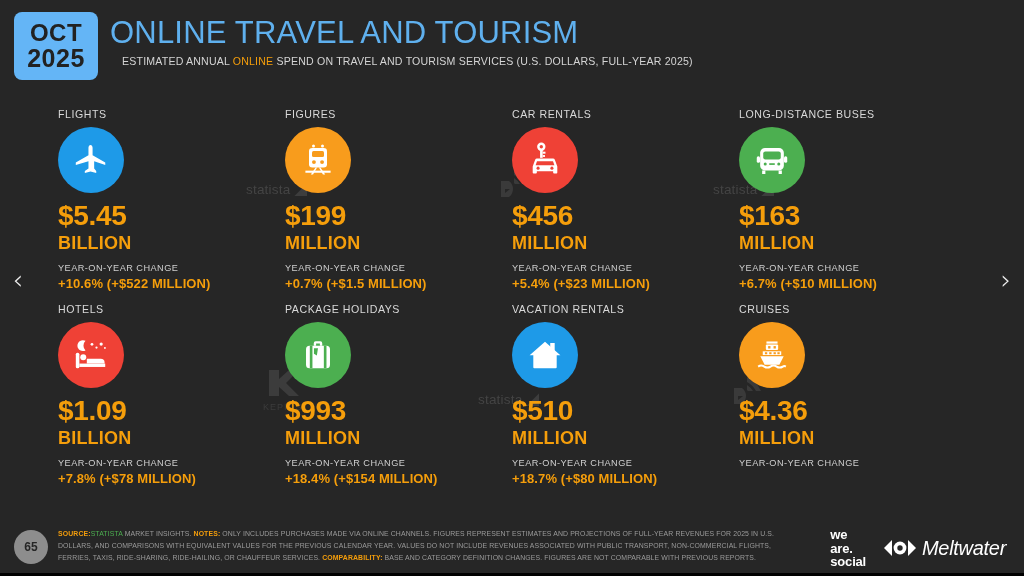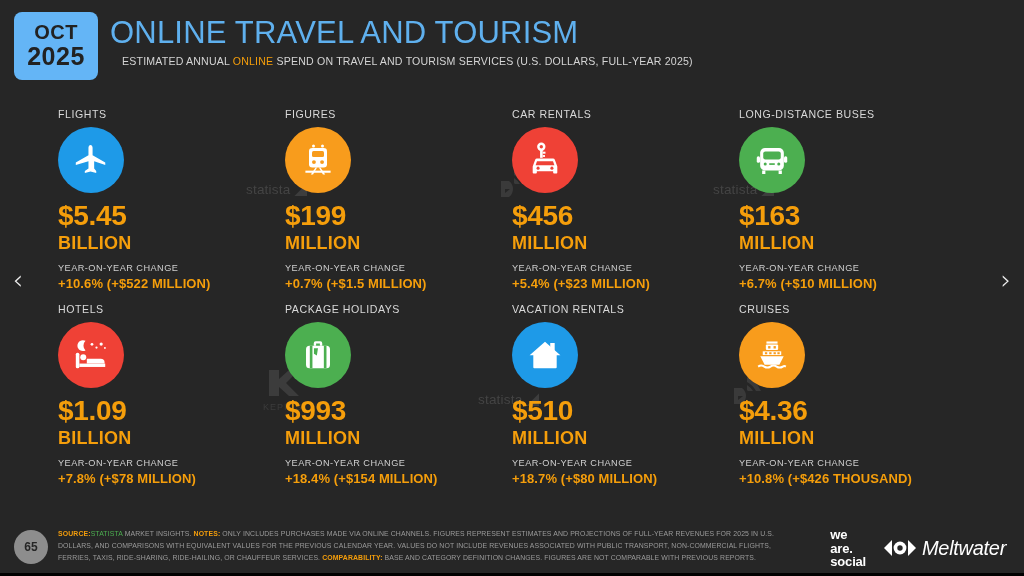--- a/index.html
+++ b/index.html
@@ -16,21 +16,21 @@
   #header { position:absolute; left:0; top:0; width:1024px; height:96px; }
 
   #date-badge {
     position:absolute; left:14px; top:12px;
     width:84px; height:68px;
     background:#64b5f6; border-radius:8px;
     display:flex; flex-direction:column;
     align-items:center; justify-content:center;
     color:#222222;
   }
-  #date-badge .m { font-size:20px; font-weight:bold; letter-spacing:.5px; line-height:1.05; }
+  #date-badge .m { font-size:24px; font-weight:bold; letter-spacing:.5px; line-height:1.05; }
   #date-badge .y { font-size:25px; font-weight:bold; letter-spacing:.5px; line-height:1.05; }
 
   #title-block { position:absolute; left:110px; top:16px; }
   #main-title {
     font-size:31px; font-weight:normal; color:#5fb0ee;
     letter-spacing:.2px; line-height:1.12; white-space:nowrap;
   }
   #subtitle {
     margin-top:4px; font-size:10.6px; color:#d4d4d4;
     letter-spacing:.18px; white-space:nowrap;margin-left:12px;
@@ -347,21 +347,20 @@
         <rect x="11.2" y="11.2" width="1.5" height="1.3" fill="#f89c1c"></rect>
         <rect x="14" y="11.2" width="1.5" height="1.3" fill="#f89c1c"></rect>
         <rect x="16.5" y="11.2" width="1.5" height="1.3" fill="#f89c1c"></rect>
         <path d="M5.4 13.8 L20.6 13.8 L17.8 19.4 L8.2 19.4 Z" fill="#ffffff"></path>
         <path d="M4 20.5 Q6 19.2 8 20.5 Q10 21.8 12 20.5 Q14 19.2 16 20.5 Q18 21.8 20 20.5 Q21 19.9 22 20.5" stroke="#ffffff" stroke-width="1.3" fill="none"></path>
       </svg>
     </div>
     <div class="value">$4.36</div>
     <div class="unit">MILLION</div>
     <div class="yoy-label">YEAR-ON-YEAR CHANGE</div>
-    <div class="yoy-value">+10.8% (+$426 THOUSAND)</div>
   </div>
 
 </div>
 
 <div id="footer">
   <div id="page-badge">65</div>
 
   <div id="source-text">
     <span class="k">SOURCE:</span><span class="g">STATISTA</span><span> MARKET INSIGHTS. </span><span class="k">NOTES:</span><span> ONLY INCLUDES PURCHASES MADE VIA ONLINE CHANNELS. FIGURES REPRESENT ESTIMATES AND PROJECTIONS OF FULL-YEAR REVENUES FOR 2025 IN U.S. DOLLARS, AND COMPARISONS WITH EQUIVALENT VALUES FOR THE PREVIOUS CALENDAR YEAR. VALUES DO NOT INCLUDE REVENUES ASSOCIATED WITH PUBLIC TRANSPORT, NON-COMMERCIAL FLIGHTS, FERRIES, TAXIS, RIDE-SHARING, RIDE-HAILING, OR CHAUFFEUR SERVICES. </span><span class="k">COMPARABILITY:</span><span> BASE AND CATEGORY DEFINITION CHANGES. FIGURES ARE NOT COMPARABLE WITH PREVIOUS REPORTS.</span>
   </div>

